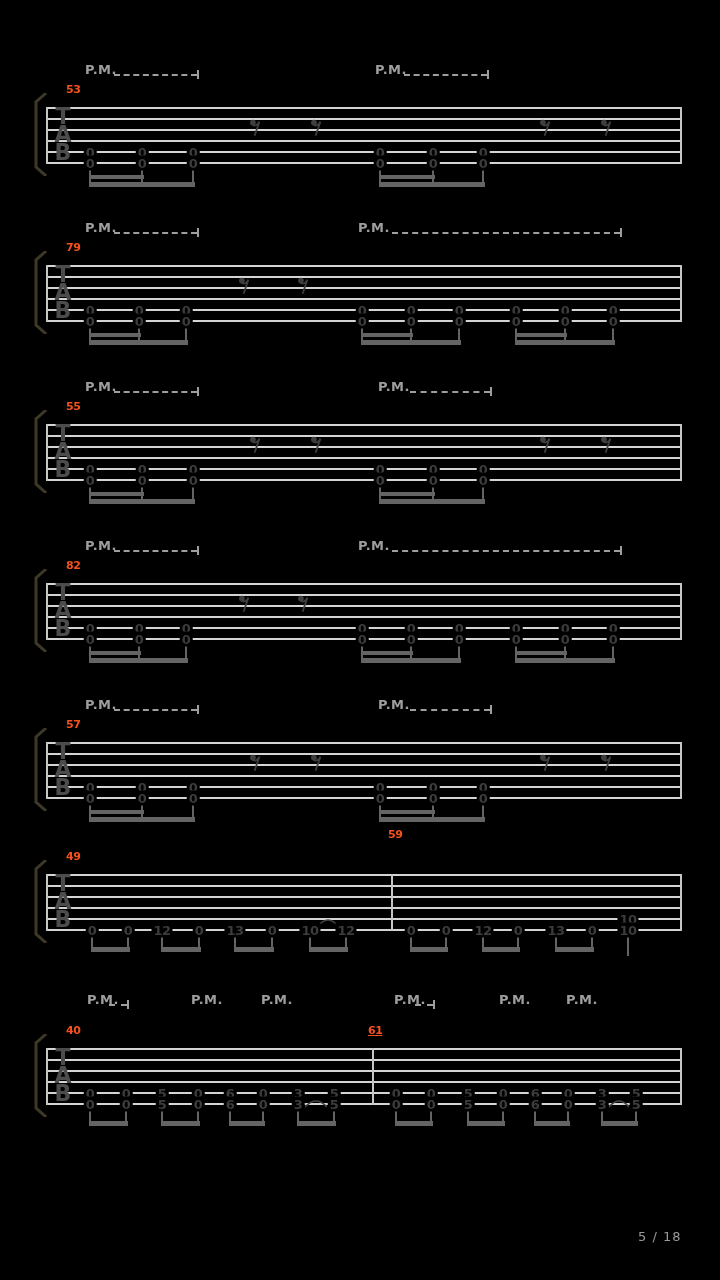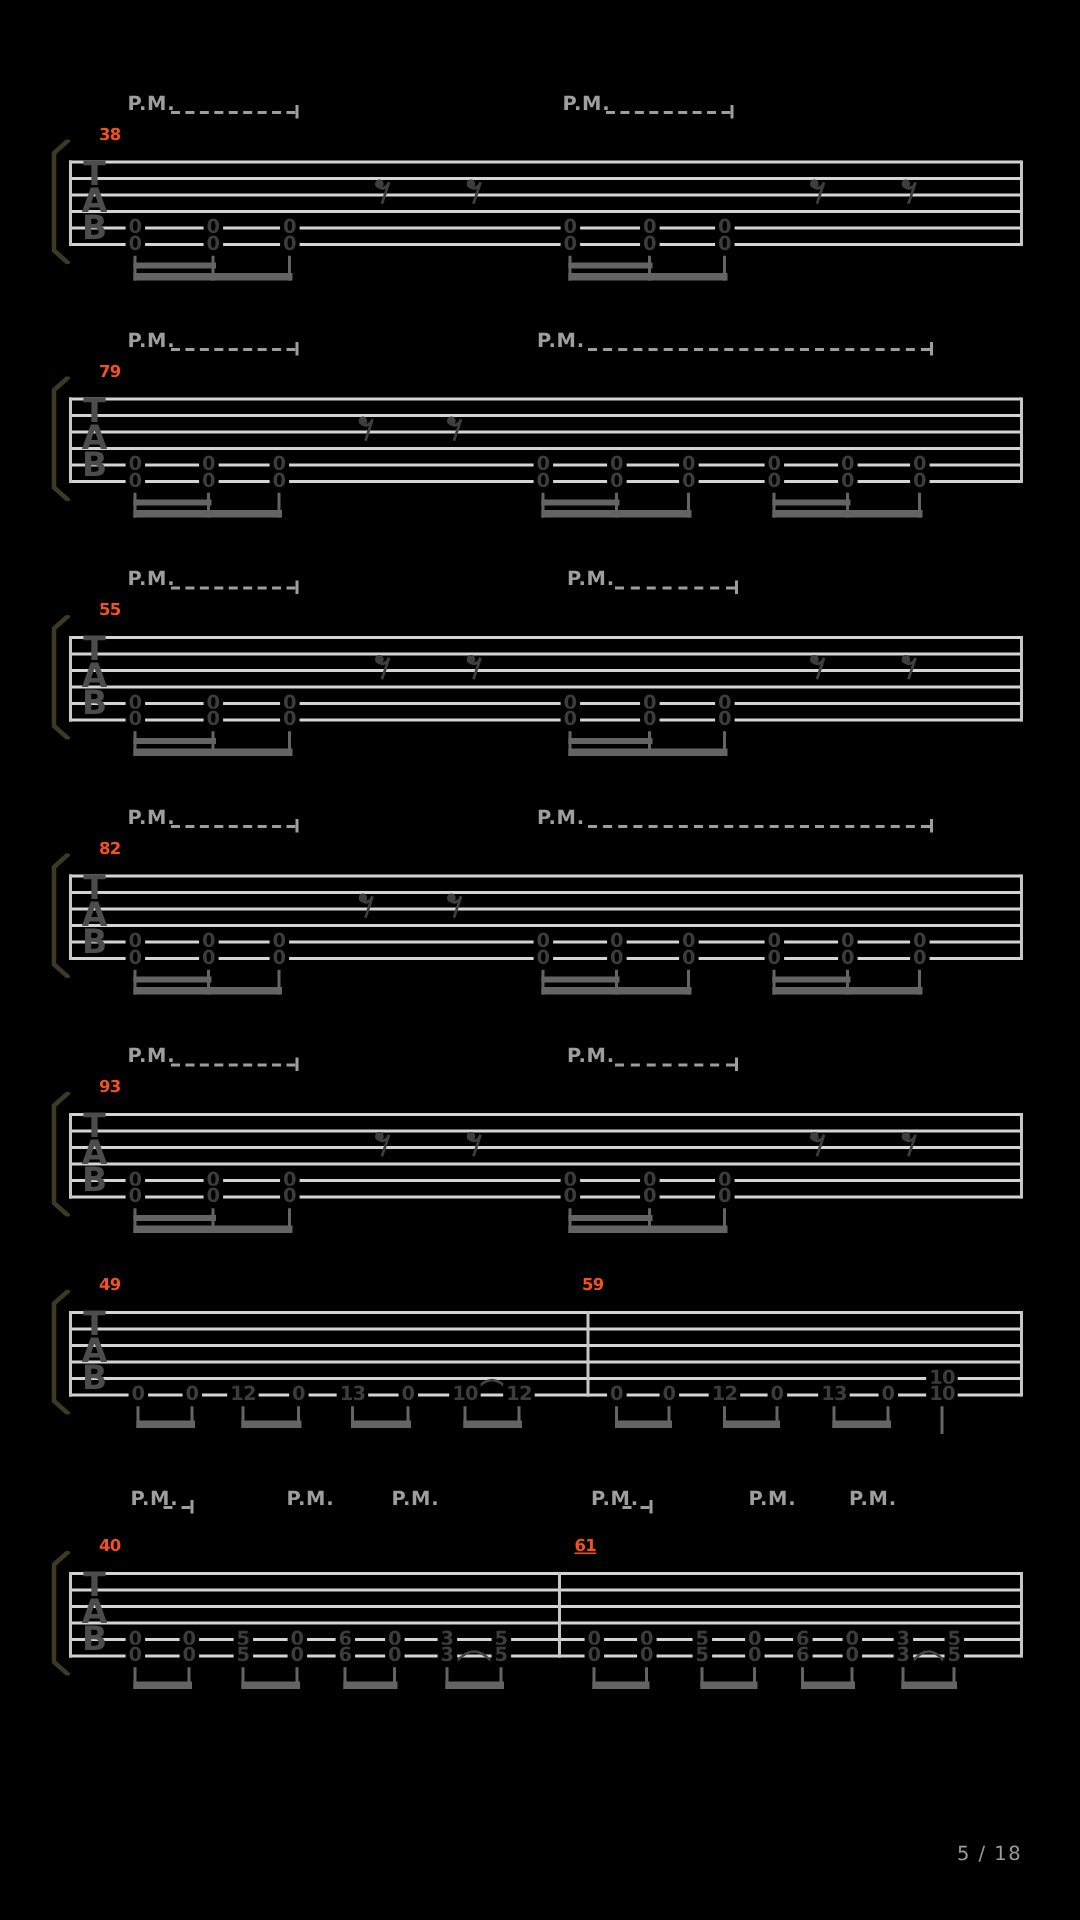--- a/index.html
+++ b/index.html
@@ -37,21 +37,21 @@
       <div class="staff-line" style="left: 46px; top: 140px; width: 635px; background: rgb(212, 212, 212);"></div>
       <div class="staff-line" style="left: 46px; top: 151px; width: 635px; background: rgb(212, 212, 212);"></div>
       <div class="staff-line" style="left: 46px; top: 162px; width: 635px; background: rgb(212, 212, 212);"></div>
       <div class="barline" style="left: 46px; top: 107px; height: 57px; background: rgb(198, 198, 198);"></div>
       <div class="barline" style="left: 680px; top: 107px; height: 57px; background: rgb(198, 198, 198);"></div>
       <div class="clef" style="left: 50px; top: 108px; height: 55px; color: rgb(76, 76, 76);">
         <span>T</span>
         <span>A</span>
         <span>B</span>
       </div>
-      <div class="measure-label" style="left: 66px; top: 83px; color: rgb(244, 81, 30);">38</div>
+      <div class="measure-label" style="left: 66px; top: 83px; color: rgb(244, 81, 30);">53</div>
       <div class="pm-text" style="left: 85px; top: 62px; color: rgb(158, 158, 158);">P.M.</div>
       <div class="pm-dash" style="left: 114px; top: 74px; width: 83px; border-top-color: rgb(158, 158, 158);"></div>
       <div class="pm-tick" style="left: 197px; top: 70px; background: rgb(158, 158, 158);"></div>
       <div class="pm-text" style="left: 375px; top: 62px; color: rgb(158, 158, 158);">P.M.</div>
       <div class="pm-dash" style="left: 404px; top: 74px; width: 83px; border-top-color: rgb(158, 158, 158);"></div>
       <div class="pm-tick" style="left: 487px; top: 70px; background: rgb(158, 158, 158);"></div>
       <div class="fret" style="left: 90px; top: 152px; color: rgb(60, 60, 60);">0</div>
       <div class="fret" style="left: 90px; top: 163px; color: rgb(60, 60, 60);">0</div>
       <div class="fret" style="left: 142px; top: 152px; color: rgb(60, 60, 60);">0</div>
       <div class="fret" style="left: 142px; top: 163px; color: rgb(60, 60, 60);">0</div>
@@ -287,21 +287,21 @@
       <div class="staff-line" style="left: 46px; top: 775px; width: 635px; background: rgb(212, 212, 212);"></div>
       <div class="staff-line" style="left: 46px; top: 786px; width: 635px; background: rgb(212, 212, 212);"></div>
       <div class="staff-line" style="left: 46px; top: 797px; width: 635px; background: rgb(212, 212, 212);"></div>
       <div class="barline" style="left: 46px; top: 742px; height: 57px; background: rgb(198, 198, 198);"></div>
       <div class="barline" style="left: 680px; top: 742px; height: 57px; background: rgb(198, 198, 198);"></div>
       <div class="clef" style="left: 50px; top: 743px; height: 55px; color: rgb(76, 76, 76);">
         <span>T</span>
         <span>A</span>
         <span>B</span>
       </div>
-      <div class="measure-label" style="left: 66px; top: 718px; color: rgb(244, 81, 30);">93</div>
+      <div class="measure-label" style="left: 66px; top: 718px; color: rgb(244, 81, 30);">57</div>
       <div class="pm-text" style="left: 85px; top: 697px; color: rgb(158, 158, 158);">P.M.</div>
       <div class="pm-dash" style="left: 114px; top: 709px; width: 83px; border-top-color: rgb(158, 158, 158);"></div>
       <div class="pm-tick" style="left: 197px; top: 705px; background: rgb(158, 158, 158);"></div>
       <div class="pm-text" style="left: 378px; top: 697px; color: rgb(158, 158, 158);">P.M.</div>
       <div class="pm-dash" style="left: 410px; top: 709px; width: 80px; border-top-color: rgb(158, 158, 158);"></div>
       <div class="pm-tick" style="left: 490px; top: 705px; background: rgb(158, 158, 158);"></div>
       <div class="fret" style="left: 90px; top: 787px; color: rgb(60, 60, 60);">0</div>
       <div class="fret" style="left: 90px; top: 798px; color: rgb(60, 60, 60);">0</div>
       <div class="fret" style="left: 142px; top: 787px; color: rgb(60, 60, 60);">0</div>
       <div class="fret" style="left: 142px; top: 798px; color: rgb(60, 60, 60);">0</div>
@@ -350,21 +350,21 @@
       <div class="staff-line" style="left: 46px; top: 929px; width: 635px; background: rgb(212, 212, 212);"></div>
       <div class="barline" style="left: 46px; top: 874px; height: 57px; background: rgb(198, 198, 198);"></div>
       <div class="barline" style="left: 680px; top: 874px; height: 57px; background: rgb(198, 198, 198);"></div>
       <div class="barline" style="left: 391px; top: 874px; height: 57px; background: rgb(198, 198, 198);"></div>
       <div class="clef" style="left: 50px; top: 875px; height: 55px; color: rgb(76, 76, 76);">
         <span>T</span>
         <span>A</span>
         <span>B</span>
       </div>
       <div class="measure-label" style="left: 66px; top: 850px; color: rgb(244, 81, 30);">49</div>
-      <div class="measure-label" style="left: 388px; top: 850px; color: rgb(244, 81, 30);">59</div>
+      <div class="measure-label" style="left: 388px; top: 828px; color: rgb(244, 81, 30);">59</div>
       <div class="fret" style="left: 92px; top: 930px; color: rgb(60, 60, 60);">0</div>
       <div class="fret" style="left: 128px; top: 930px; color: rgb(60, 60, 60);">0</div>
       <div class="fret" style="left: 162px; top: 930px; color: rgb(60, 60, 60);">12</div>
       <div class="fret" style="left: 199px; top: 930px; color: rgb(60, 60, 60);">0</div>
       <div class="fret" style="left: 235px; top: 930px; color: rgb(60, 60, 60);">13</div>
       <div class="fret" style="left: 272px; top: 930px; color: rgb(60, 60, 60);">0</div>
       <div class="fret" style="left: 310px; top: 930px; color: rgb(60, 60, 60);">10</div>
       <div class="fret" style="left: 346px; top: 930px; color: rgb(60, 60, 60);">12</div>
       <div class="fret" style="left: 411px; top: 930px; color: rgb(60, 60, 60);">0</div>
       <div class="fret" style="left: 446px; top: 930px; color: rgb(60, 60, 60);">0</div>
@@ -410,21 +410,21 @@
       <div class="staff-line" style="left: 46px; top: 1103px; width: 635px; background: rgb(212, 212, 212);"></div>
       <div class="barline" style="left: 46px; top: 1048px; height: 57px; background: rgb(198, 198, 198);"></div>
       <div class="barline" style="left: 680px; top: 1048px; height: 57px; background: rgb(198, 198, 198);"></div>
       <div class="barline" style="left: 372px; top: 1048px; height: 57px; background: rgb(198, 198, 198);"></div>
       <div class="clef" style="left: 50px; top: 1049px; height: 55px; color: rgb(76, 76, 76);">
         <span>T</span>
         <span>A</span>
         <span>B</span>
       </div>
       <div class="measure-label" style="left: 66px; top: 1024px; color: rgb(244, 81, 30);">40</div>
-      <div class="measure-label" style="left: 383px; top: 1024px; color: rgb(244, 81, 30); text-decoration: underline;">61</div>
+      <div class="measure-label" style="left: 368px; top: 1024px; color: rgb(244, 81, 30); text-decoration: underline;">61</div>
       <div class="pm-text" style="left: 87px; top: 992px; color: rgb(158, 158, 158);">P.M.</div>
       <div class="pm-dash" style="left: 109px; top: 1004px; width: 18px; border-top-color: rgb(158, 158, 158);"></div>
       <div class="pm-tick" style="left: 127px; top: 1000px; background: rgb(158, 158, 158);"></div>
       <div class="pm-text" style="left: 191px; top: 992px; color: rgb(158, 158, 158);">P.M.</div>
       <div class="pm-text" style="left: 261px; top: 992px; color: rgb(158, 158, 158);">P.M.</div>
       <div class="pm-text" style="left: 394px; top: 992px; color: rgb(158, 158, 158);">P.M.</div>
       <div class="pm-dash" style="left: 415px; top: 1004px; width: 18px; border-top-color: rgb(158, 158, 158);"></div>
       <div class="pm-tick" style="left: 433px; top: 1000px; background: rgb(158, 158, 158);"></div>
       <div class="pm-text" style="left: 499px; top: 992px; color: rgb(158, 158, 158);">P.M.</div>
       <div class="pm-text" style="left: 566px; top: 992px; color: rgb(158, 158, 158);">P.M.</div>

